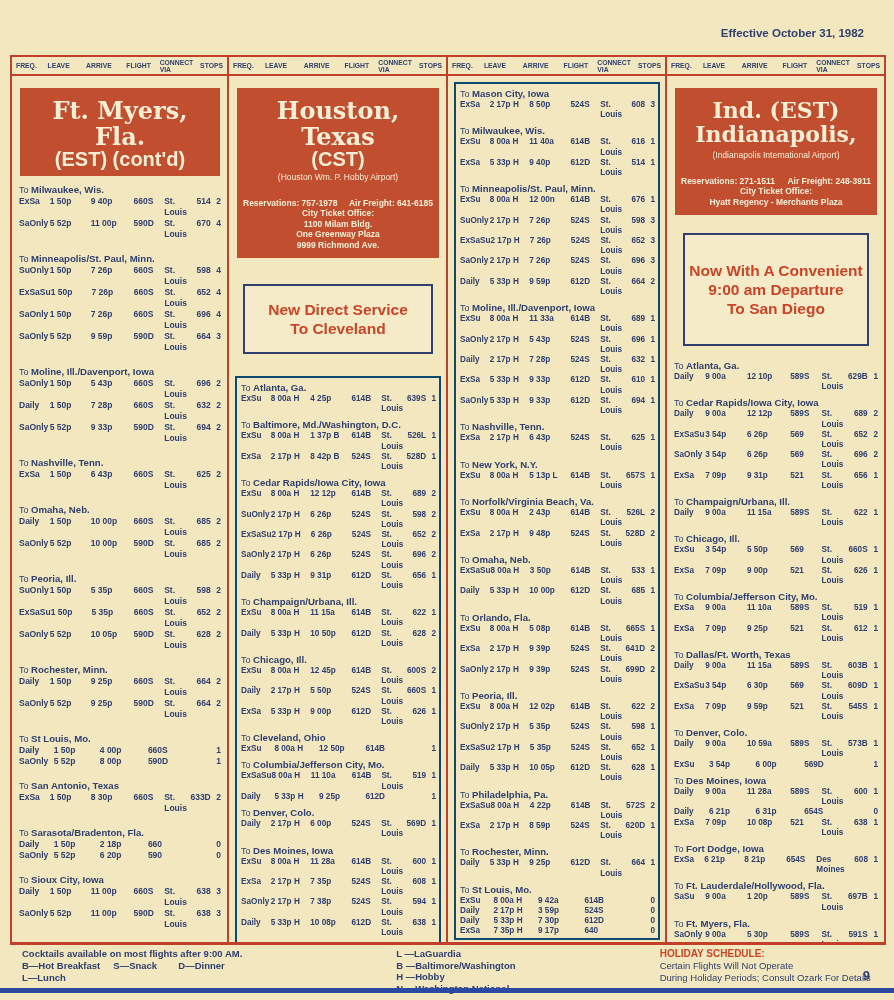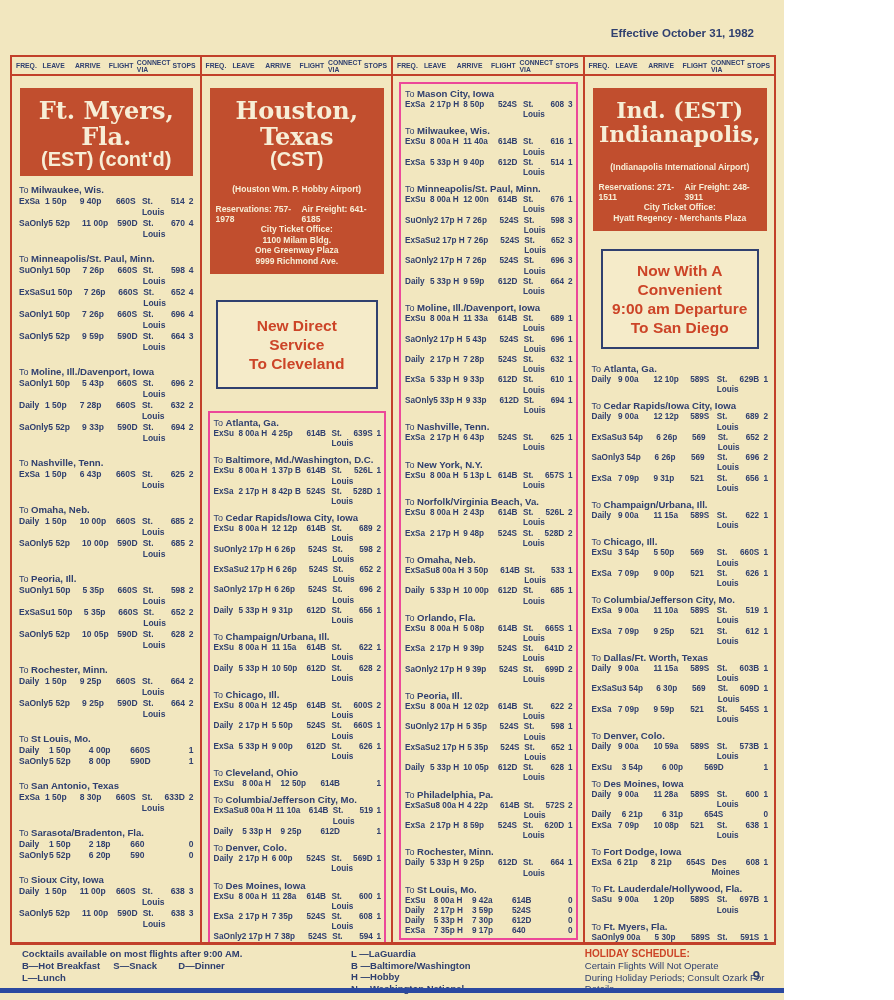--- a/index.html
+++ b/index.html
@@ -1,39 +1,39 @@
 <!DOCTYPE html>
 <html><head>
 <meta charset="utf-8">
 <style>
   html,body{margin:0;padding:0;}
-  .page{position:relative;width:784px;height:1000px;background:#f2e7bf;overflow:hidden;
+  .page{position:relative;width:894px;height:1000px;background:#f2e7bf;overflow:hidden;
         font-family:"Liberation Sans",sans-serif;color:#303d74;}
   .effective{position:absolute;top:27px;right:30px;font-size:11.5px;font-weight:bold;color:#30406f;}
   .cols{position:absolute;top:55px;left:10px;right:8px;display:flex;
         border-top:2px solid #c2402a;border-bottom:3px solid #c2402a;height:885px;}
   .col{width:25%;box-sizing:border-box;border-right:2px solid #c2402a;display:flex;flex-direction:column;}
   .col:first-child{border-left:2px solid #c2402a;}
   .thead{display:flex;align-items:center;height:17px;padding:0 4px;border-bottom:2px solid #c2402a;
          font-size:6.8px;font-weight:bold;color:#30406f;letter-spacing:0;}
   .thead span{display:block;}
   .th-freq{width:36px}.th-leave{width:44px}.th-arr{width:46px}.th-flt{width:38px}.th-con{flex:1}.th-stp{width:34px;text-align:right}
   .col-body{flex:1;padding:6px 5px 2px 6px;overflow:hidden;position:relative;}
   
   .banner{background:#c14e2e;color:#f7eed6;text-align:center;padding:10px 6px 8px 6px;margin:6px 2px 8px 2px;}
   .banner-title{font-family:"DejaVu Serif",serif;font-weight:bold;font-size:24px;line-height:26px;}
   .banner-tz{font-size:20px;line-height:18px;font-weight:bold;}
-  .banner-airport{font-size:8.5px;font-weight:bold;margin-top:16px;}
-  .banner-resrow{display:flex;justify-content:space-between;font-size:8.5px;font-weight:bold;margin-top:10px;text-align:left;}
+  .banner-airport{font-size:8.5px;font-weight:normal;margin-top:4px;}
+  .banner-resrow{display:flex;justify-content:space-between;font-size:8.5px;font-weight:bold;margin-top:16px;text-align:left;}
   .banner-addr{font-size:8.5px;font-weight:bold;text-align:center;line-height:10.5px;}
   
   .promo{border:2px solid #30406f;margin:26px 8px 22px 8px;padding:14px 20px;text-align:center;
          color:#cc4427;font-weight:bold;font-size:15.5px;line-height:19px;background:#f5ebc9;}
   
-  .listing{border:2px solid #ec4899;padding:4px 3px 12px 4px;flex:1;overflow:hidden;}
+  .listing{border:2px solid #0c4a6e;padding:4px 3px 12px 4px;flex:1;overflow:hidden;}
   .no-box{border:none;padding:0 1px;}
   .sec{margin-bottom:5px;}
   .loose .sec{margin-bottom:13px;}
   .sec-title{font-size:9px;line-height:11px;color:#30406f;}
   .sec-title .city{font-size:9.6px;font-weight:bold;}
   .row{display:flex;font-size:8.2px;font-weight:bold;line-height:10.2px;color:#30406f;}
   .loose .row{font-size:8.5px;line-height:11px;}
   .c-freq{width:36px}.c-leave{width:48px}.c-arr{width:50px}.c-flt{width:36px}
   .c-via{flex:1}.c-con{width:28px;text-align:right}.c-stp{width:12px;text-align:right}
   
@@ -953,21 +953,21 @@
           <div class="banner-airport">(Indianapolis International Airport)</div>
           <div class="banner-resrow">
             <span>Reservations: 271-1511</span>
             <span>Air Freight: 248-3911</span>
           </div>
           <div class="banner-addr">
               <div>City Ticket Office:</div>
               <div>Hyatt Regency - Merchants Plaza</div>
             </div>
         </div>
-        <div class="promo" style="margin:18px 10px 14px 10px;padding:10px 2px;">
+        <div class="promo" style="margin:18px 10px 14px 10px;padding:26px 2px;">
             <div>Now With A Convenient</div>
             <div>9:00 am Departure</div>
             <div>To San Diego</div>
           </div>
         <div class="listing no-box">
             <div class="sec">
               <div class="sec-title"><span>To </span><span class="city">Atlanta, Ga.</span></div>
               <div class="row">
                 <span class="c-freq">Daily</span>
                 <span class="c-leave">9 00a</span>

